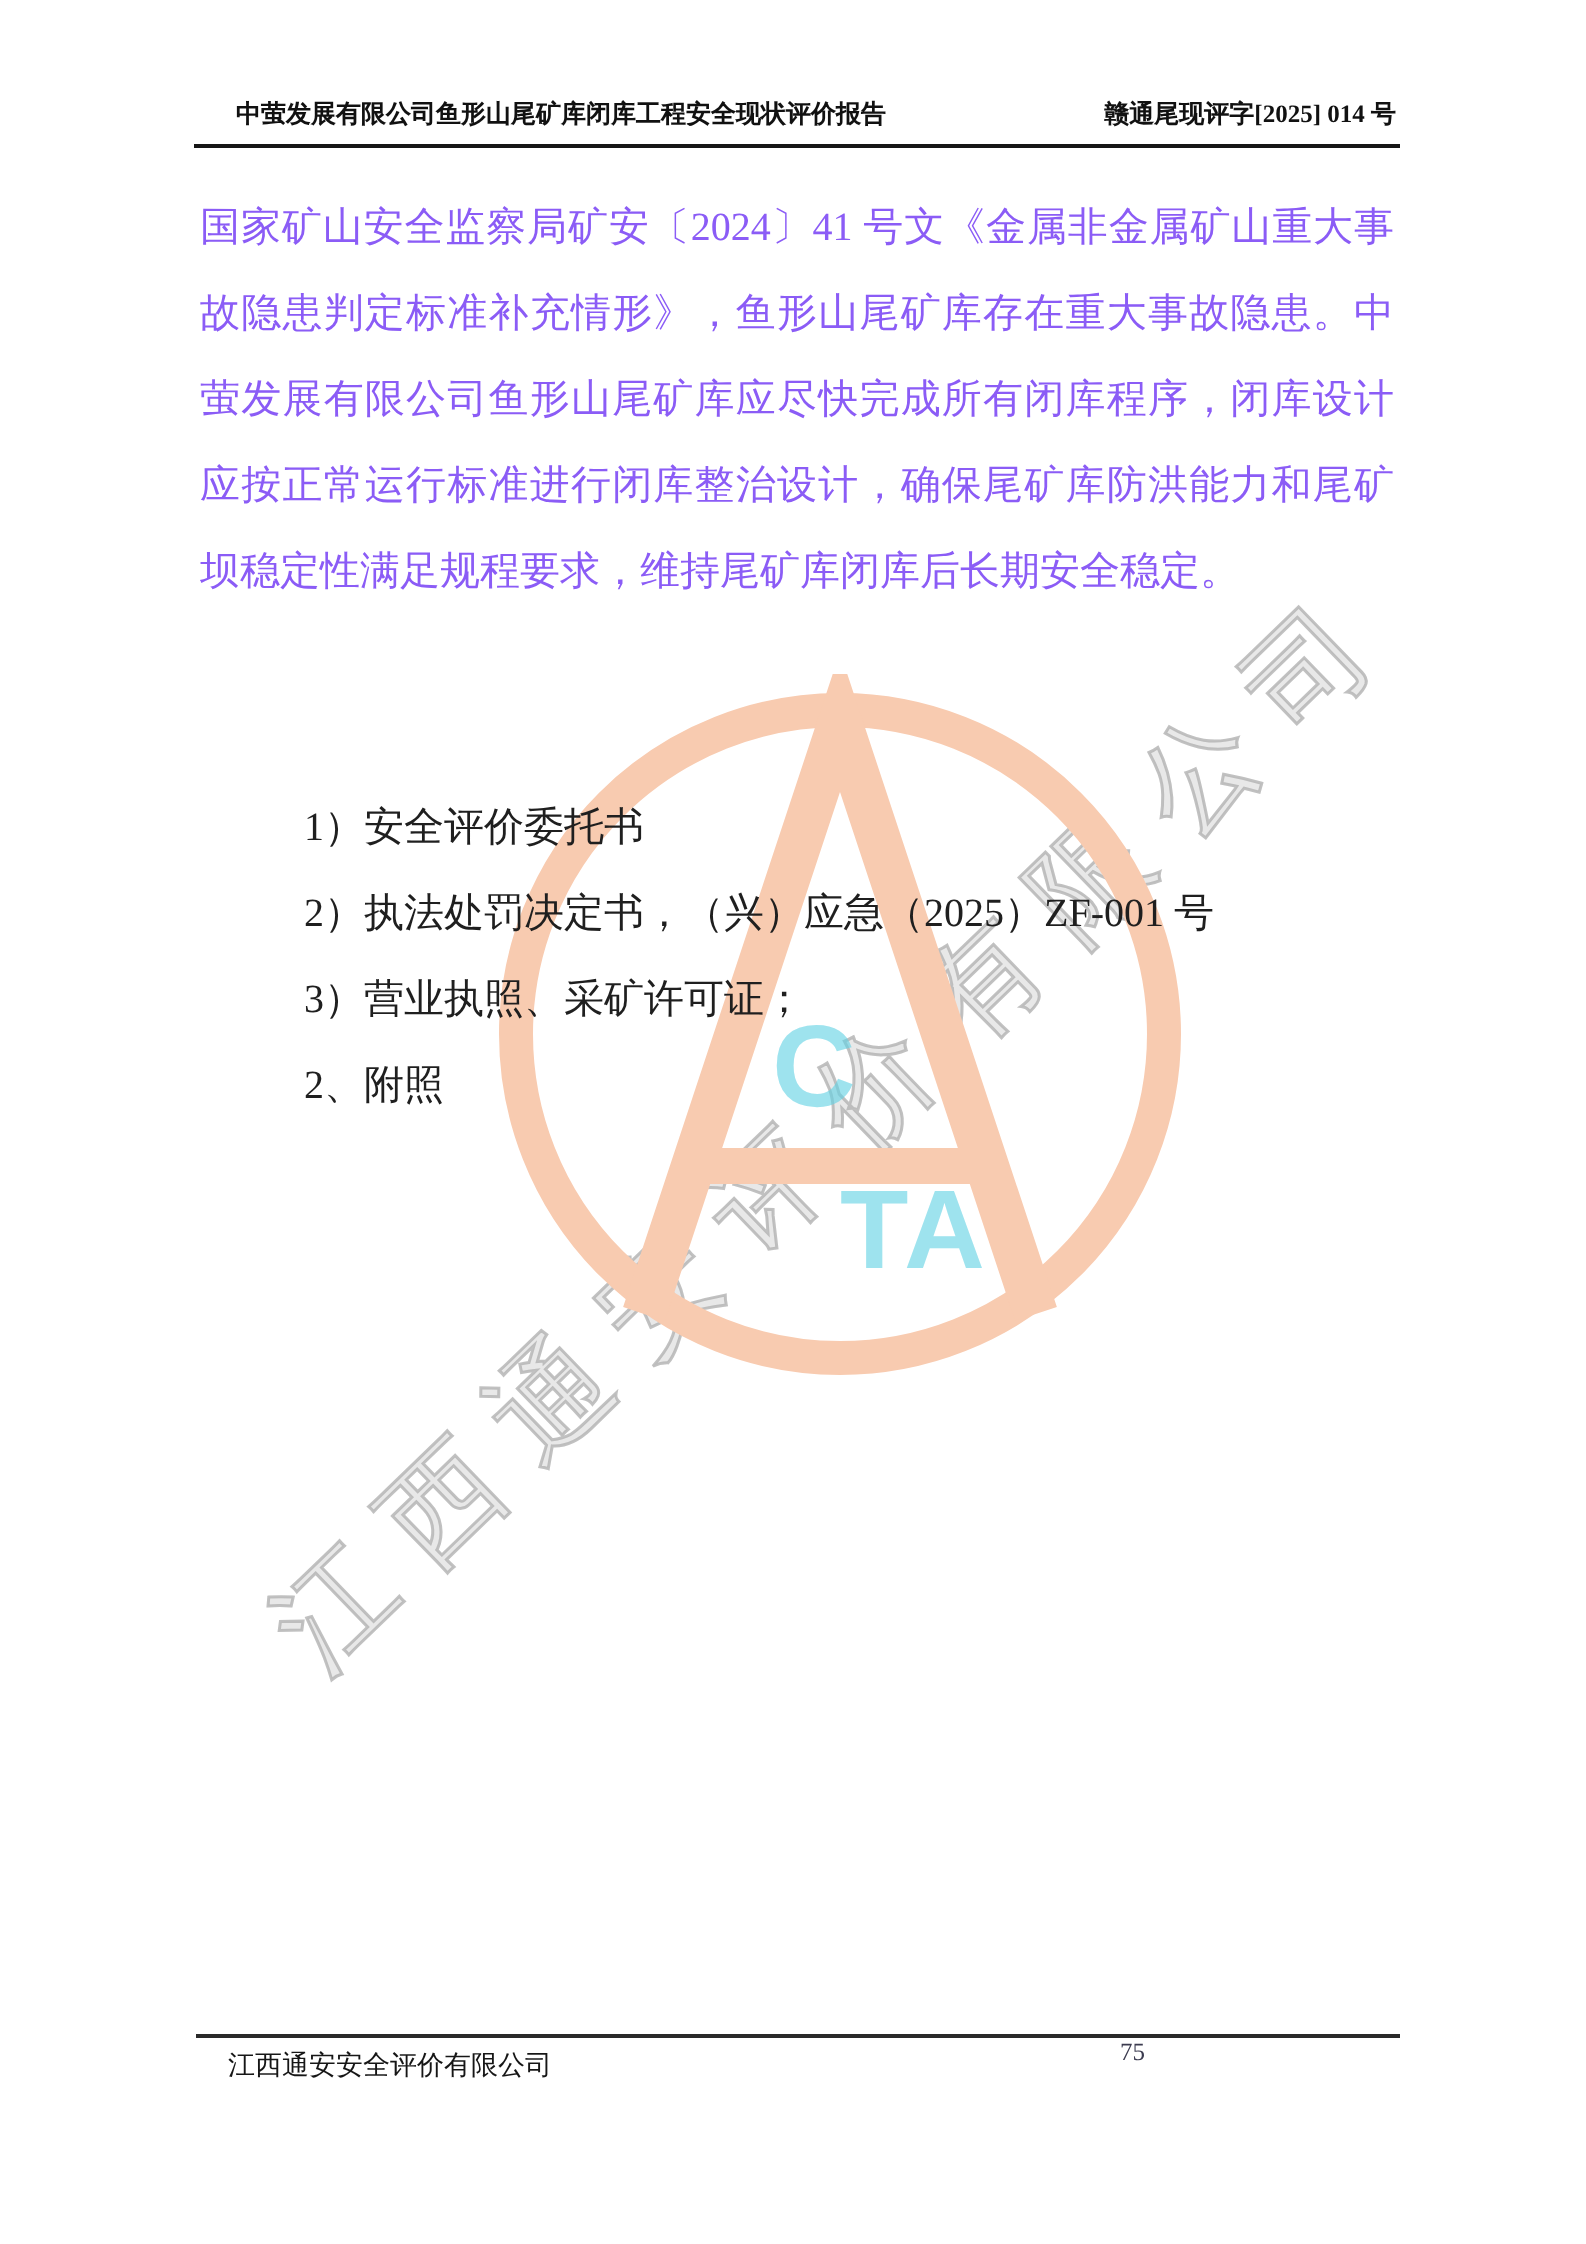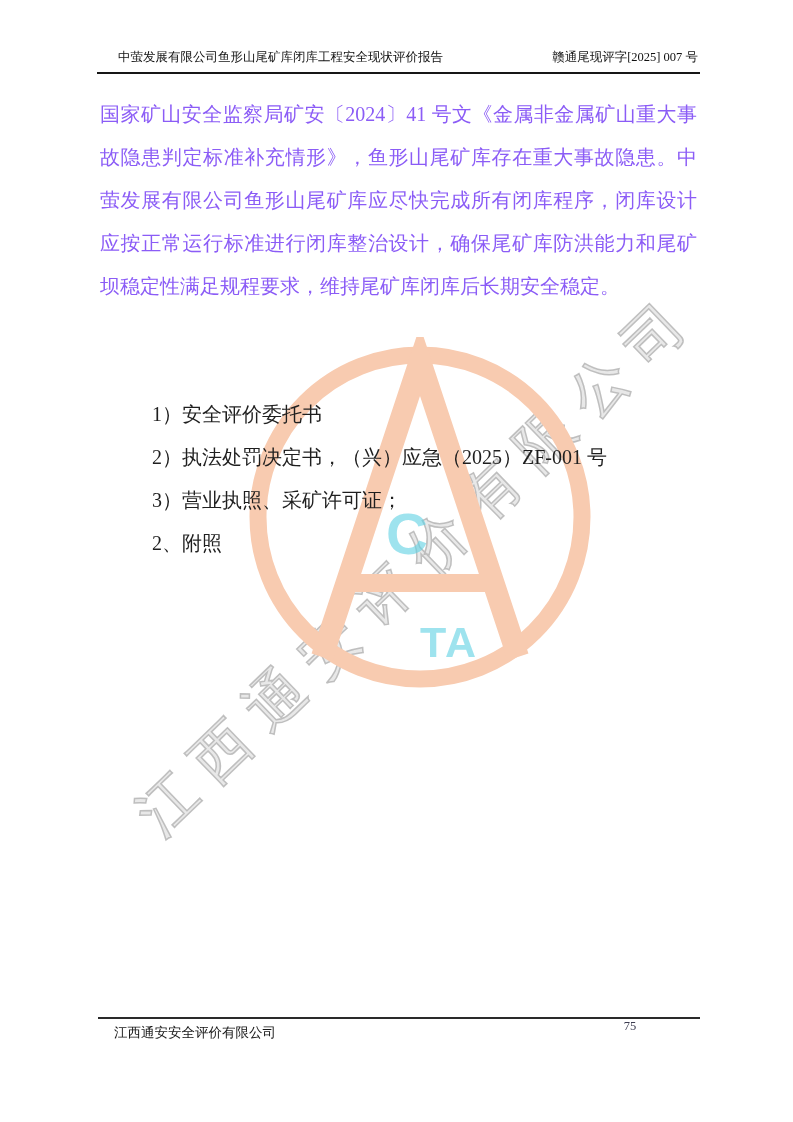--- a/index.html
+++ b/index.html
@@ -34,41 +34,40 @@
   .wm-logo { position: absolute; left: 240px; top: 337px; width: 360px; height: 360px; }
 
   .wm-cyan-c {
     position: absolute; left: 386px; top: 500px;
     font-size: 58px; font-weight: bold;
     color: rgba(98,210,228,0.62);
     font-family: "Liberation Sans", sans-serif;
   }
   .wm-cyan-ta {
     position: absolute; left: 420px; top: 582px;
-    font-size: 43px; font-weight: bold; letter-spacing: 2px;
+    font-size: 56px; font-weight: bold; letter-spacing: 2px;
     color: rgba(98,210,228,0.62);
     font-family: "Liberation Sans", sans-serif;
-    margin-top: 36px;
   }
 
   .wm-red {
     position: absolute; left: 288px; top: 693px;
     font-size: 80px; font-weight: bold; letter-spacing: -6px;
     color: rgba(233,62,62,0.45);
     white-space: nowrap;
     font-family: "Liberation Sans", sans-serif;
   }
 
   
   .content { position: absolute; inset: 0; z-index: 1; }
 
   .header-row {
     position: absolute; left: 118px; top: 49px; width: 580px;
     display: flex; justify-content: space-between;
-    font-size: 12.5px; font-weight: normal; color: #111;
+    font-size: 12.5px; font-weight: bold; color: #111;
     white-space: nowrap;
   }
   .header-rule {
     position: absolute; left: 97px; top: 72px; width: 603px; height: 2px;
     background: #161616;
   }
 
   .body-paragraph {
     position: absolute; left: 100px; top: 93px; width: 597px;
     font-size: 20px; line-height: 43px;
@@ -89,21 +88,21 @@
     text-indent: 52px; text-align: justify; text-align-last: left;
     color: #1f1f1f;
   }
 
   .footer-rule {
     position: absolute; left: 98px; top: 1017px; width: 602px; height: 1.5px;
     background: #2a2a2a;
   }
   .page-number {
     position: absolute; left: 560px; top: 1019px; width: 140px;
-    text-align: center; font-size: 12.5px; color: #3c3c50;
+    text-align: left; font-size: 12.5px; color: #3c3c50;
   }
   .footer-company {
     position: absolute; left: 114px; top: 1024px;
     font-size: 13.5px; color: #161616;
   }
 </style>
 </head>
 <body>
 
 <div class="page">
@@ -119,21 +118,21 @@
 
     <div class="wm-cyan-c">C</div>
     <div class="wm-cyan-ta">TA</div>
 
   </div>
 
   <div class="content">
 
     <div class="header-row">
       <span>中萤发展有限公司鱼形山尾矿库闭库工程安全现状评价报告</span>
-      <span>赣通尾现评字[2025] 007 号</span>
+      <span>赣通尾现评字[2025] 014 号</span>
     </div>
     <div class="header-rule"></div>
 
     <div class="body-paragraph">国家矿山安全监察局矿安〔2024〕41 号文《金属非金属矿山重大事故隐患判定标准补充情形》，鱼形山尾矿库存在重大事故隐患。中萤发展有限公司鱼形山尾矿库应尽快完成所有闭库程序，闭库设计应按正常运行标准进行闭库整治设计，确保尾矿库防洪能力和尾矿坝稳定性满足规程要求，维持尾矿库闭库后长期安全稳定。</div>
 
 
     <div class="attachment-list">
       <p>1）安全评价委托书</p>
       <p>2）执法处罚决定书，（兴）应急（2025）ZF-001 号</p>
       <p>3）营业执照、采矿许可证；</p>

